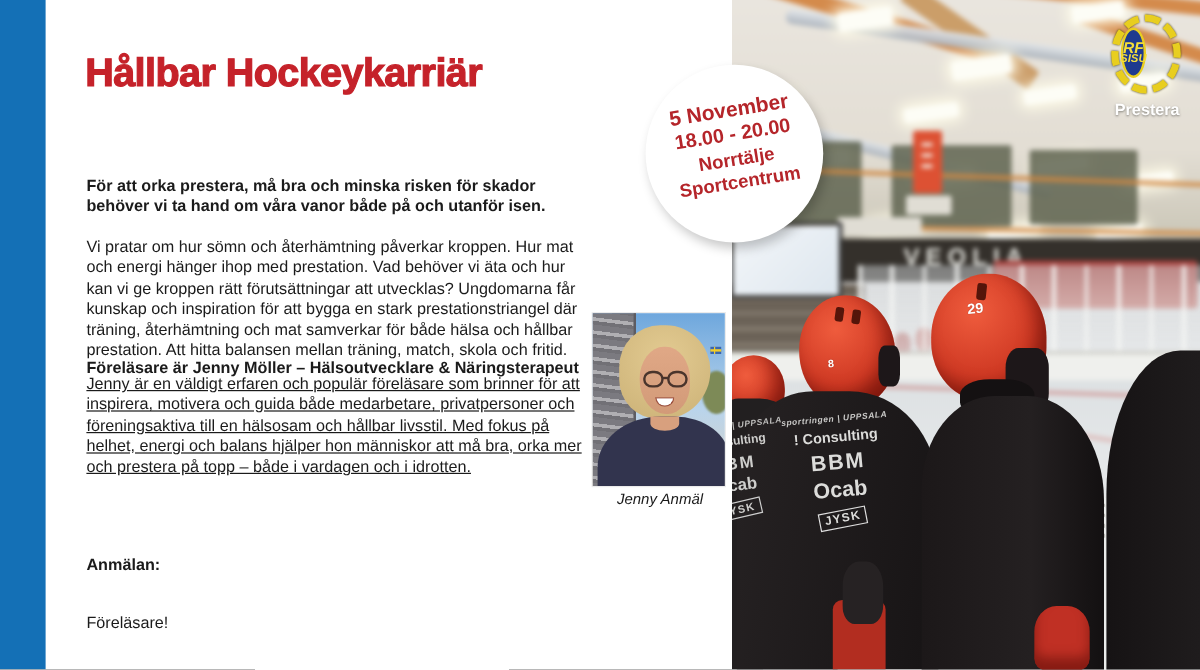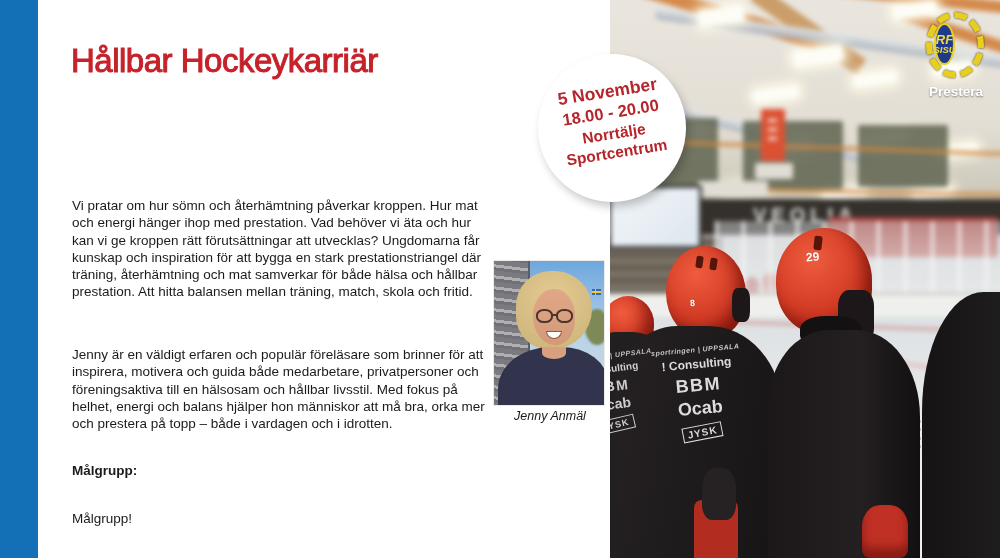--- a/index.html
+++ b/index.html
@@ -4,28 +4,28 @@
 <style>
   html,body{margin:0;padding:0;background:#888;}
   .poster{position:relative;width:1000px;height:558px;background:#ffffff;overflow:hidden;
           font-family:"Liberation Sans",sans-serif;color:#1b1b1b;}
   .abs{position:absolute;}
 
   
   .bluebar{left:0;top:0;width:38px;height:558px;background:#1470b6;}
 
   
-  .title{left:71px;top:42px;font-size:33px;font-weight:normal;color:#c5222a;letter-spacing:-0.5px;-webkit-text-stroke:1px #c5222a;}
+  .title{left:71px;top:42px;font-size:33px;font-weight:bold;color:#c5222a;letter-spacing:-0.5px;-webkit-text-stroke:1px #c5222a;}
   .subtitle{left:70px;top:96px;font-size:17px;font-weight:bold;color:#c5222a;-webkit-text-stroke:0.4px #c5222a;}
   .body-txt{font-size:13.5px;line-height:17.3px;width:416px;}
   .b{font-weight:bold;}
   .intro{left:72px;top:146px;}
   .p1{left:72px;top:197px;}
   .speaker{left:72px;top:298px;white-space:nowrap;width:auto;}
-  .p2{left:72px;top:346px;}
+  .p2{left:72px;top:311px;text-decoration:underline;}
   .audience{left:72px;top:431px;}
   .signup-h{left:72px;top:462px;}
   .signup-t{left:72px;top:479px;}
   .closing{left:72px;top:510px;}
 
   
   .badge{left:538px;top:54px;width:148px;height:148px;border-radius:50%;background:#fff;
          box-shadow:3px 5px 9px rgba(0,0,0,0.22);z-index:6;}
   .badge-inner{position:absolute;left:0;top:26px;width:100%;text-align:center;
                transform:rotate(-9deg);color:#b5252a;font-weight:bold;line-height:1.28;}
@@ -130,24 +130,26 @@
   .pt-caption{left:494px;top:409px;width:112px;text-align:center;font-style:italic;font-size:12.5px;color:#1a1a1a;z-index:5;}
 </style>
 </head>
 <body>
 
 <div class="poster">
 
   <div class="abs bluebar"></div>
 
   <div class="abs title">Hållbar Hockeykarriär</div>
+  <div class="abs body-txt b intro">För att orka prestera, må bra och minska risken för skador behöver vi ta hand om våra vanor både på och utanför isen.</div>
   <div class="abs body-txt p1">Vi pratar om hur sömn och återhämtning påverkar kroppen. Hur mat och energi hänger ihop med prestation. Vad behöver vi äta och hur kan vi ge kroppen rätt förutsättningar att utvecklas? Ungdomarna får kunskap och inspiration för att bygga en stark prestationstriangel där träning, återhämtning och mat samverkar för både hälsa och hållbar prestation. Att hitta balansen mellan träning, match, skola och fritid.</div>
+  <div class="abs body-txt b speaker">Föreläsare är Jenny Möller – Hälsoutvecklare &amp; Näringsterapeut</div>
   <div class="abs body-txt p2">Jenny är en väldigt erfaren och populär föreläsare som brinner för att inspirera, motivera och guida både medarbetare, privatpersoner och föreningsaktiva till en hälsosam och hållbar livsstil. Med fokus på helhet, energi och balans hjälper hon människor att må bra, orka mer och prestera på topp – både i vardagen och i idrotten.</div>
-  <div class="abs body-txt b signup-h">Målgrupp:</div>
-  <div class="abs body-txt closing">Målgrupp!</div>
+  <div class="abs body-txt b signup-h">Anmälan:</div>
+  <div class="abs body-txt closing">Föreläsare!</div>
 
   <div class="abs photo">
     <div class="bg">
       <div class="ceiling"></div>
       <div class="beam" style="left:-20px;top:8px;width:240px;height:14px;transform:rotate(17deg);"></div>
       <div class="beam" style="left:120px;top:-6px;width:290px;height:12px;transform:rotate(6deg);"></div>
       <div class="beam wood" style="left:140px;top:28px;width:130px;height:18px;transform:rotate(35deg);"></div>
       <div class="beam" style="left:290px;top:40px;width:170px;height:12px;transform:rotate(18deg);"></div>
       <div class="duct" style="left:50px;top:40px;width:370px;height:12px;transform:rotate(8deg);"></div>
       <div class="duct" style="left:-12px;top:128px;width:290px;height:10px;transform:rotate(14deg);"></div>

